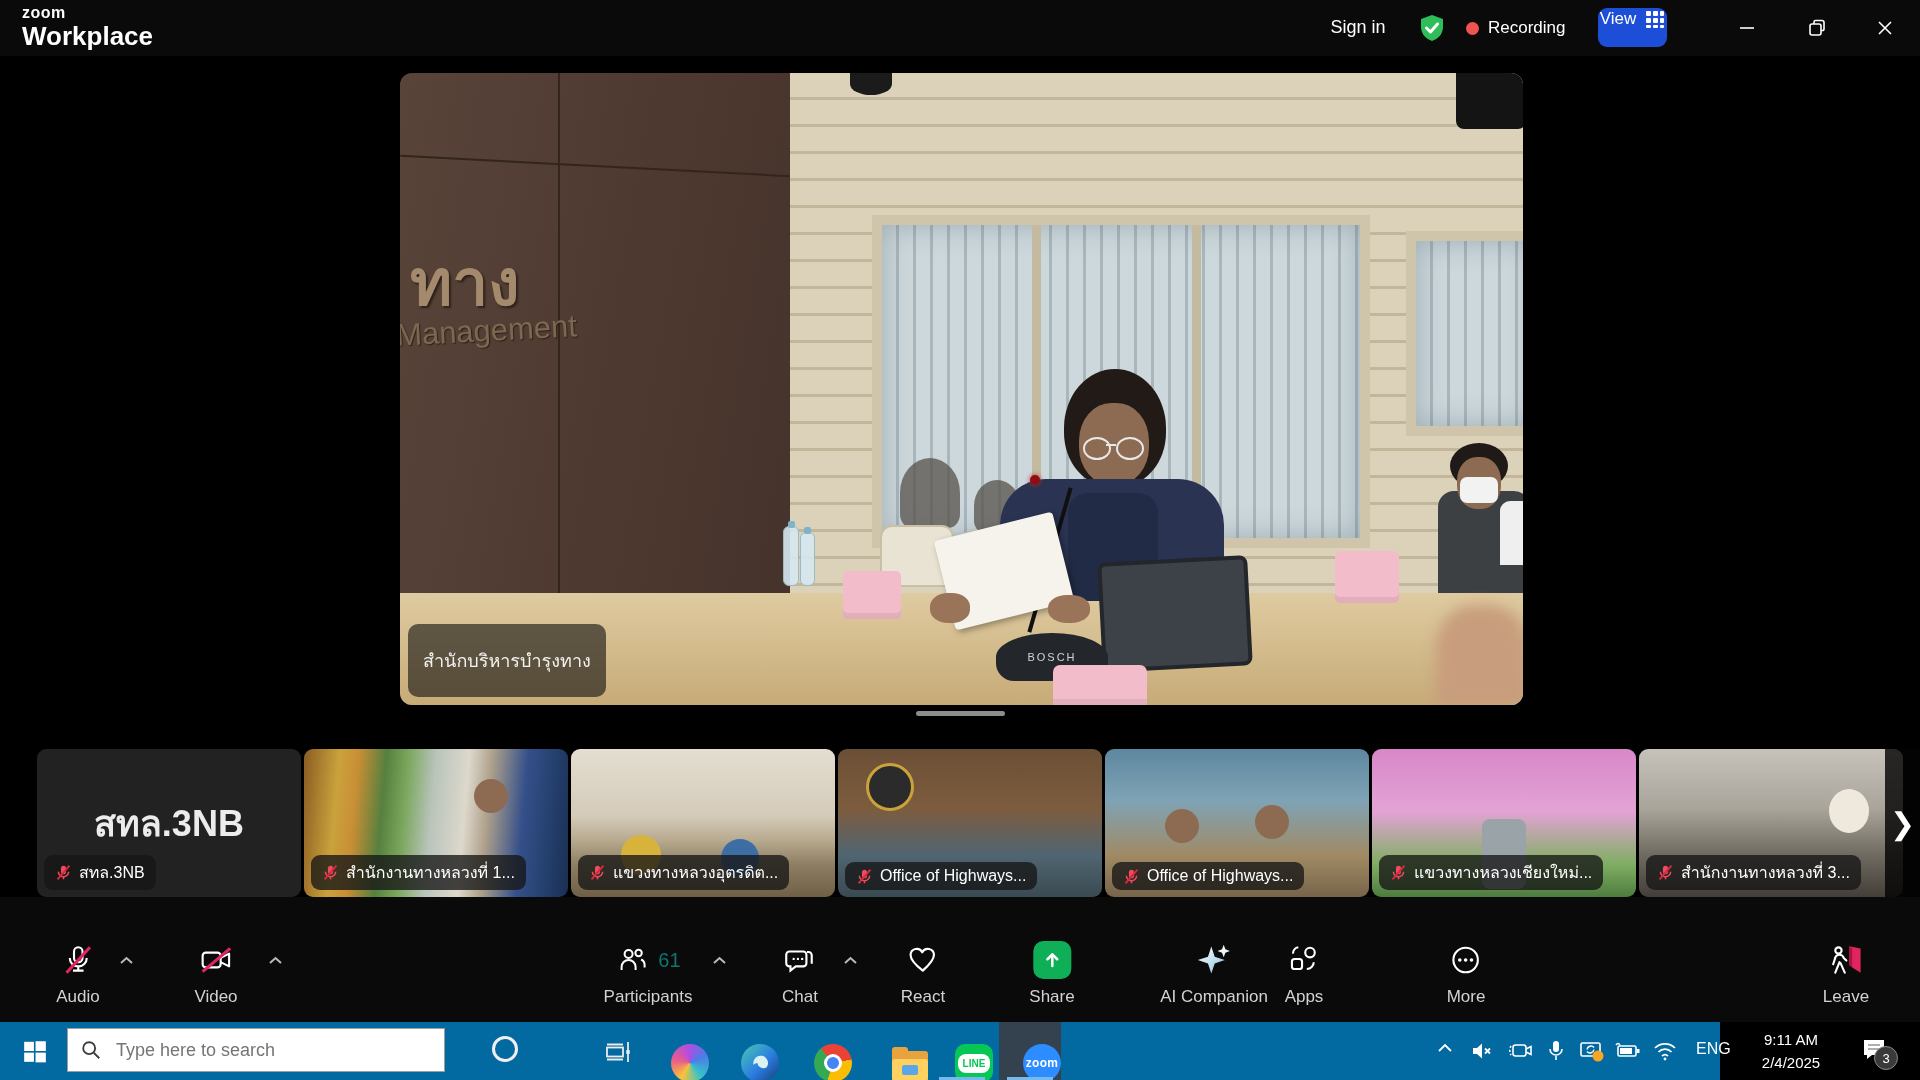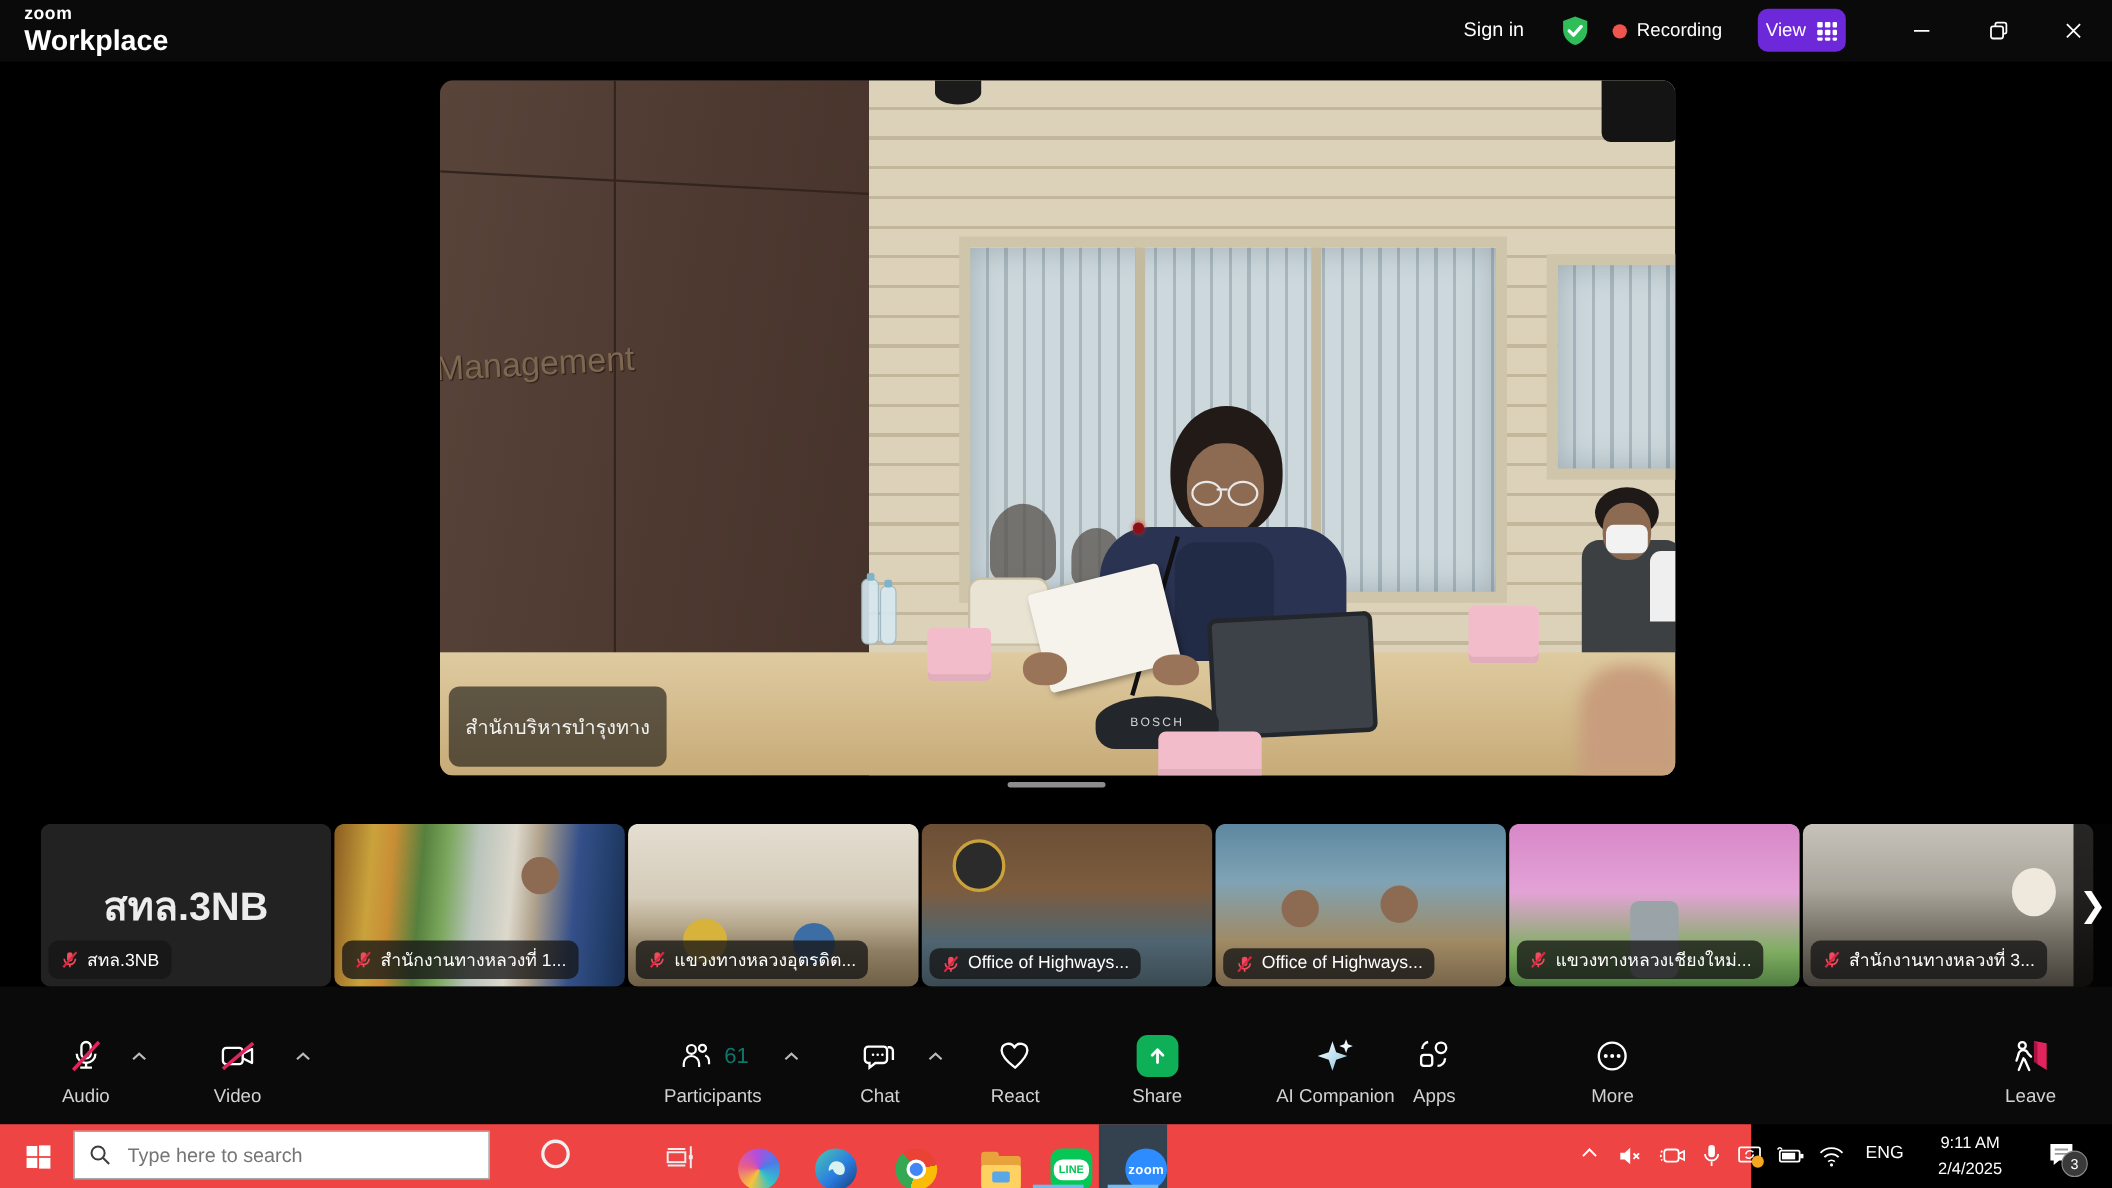--- a/index.html
+++ b/index.html
@@ -8,22 +8,22 @@
   
   .topbar{position:absolute;left:0;top:0;width:1920px;height:56px;background:#0a0a0a;}
   .brand{position:absolute;left:22px;top:5px;line-height:1;}
   .brand .b-small{display:block;font-size:16px;font-weight:bold;letter-spacing:.5px;}
   .brand .b-large{display:block;font-size:26px;font-weight:600;margin-top:2px;}
   .signin{position:absolute;left:1358px;top:16px;transform:translateX(-50%);font-size:18px;color:#fff;background:none;border:none;cursor:pointer;}
   .shield{position:absolute;left:1432px;top:13px;transform:translateX(-50%);}
   .recgroup{position:absolute;left:1466px;top:18px;display:flex;align-items:center;gap:9px;}
   .recdot{width:13px;height:13px;border-radius:50%;background:#f0544f;}
   .rectext{font-size:17px;color:#fff;}
-  .viewbtn{position:absolute;left:1598px;top:8px;width:80px;height:39px;background:#6d28d9;border:none;border-radius:9px;
-           display:flex;align-items:center;justify-content:center;gap:9px;color:#fff;font-size:17px;cursor:pointer;}
+  .viewbtn{position:absolute;left:1598px;top:8px;width:69px;height:39px;background:#1d4ed8;border:none;border-radius:9px;
+           display:flex;justify-content:center;gap:9px;color:#fff;font-size:17px;cursor:pointer;}
   .wctl{position:absolute;top:12px;width:40px;height:32px;background:none;border:none;display:flex;align-items:center;justify-content:center;cursor:pointer;}
   
   .main-video{position:absolute;left:400px;top:73px;width:1123px;height:632px;border-radius:12px;overflow:hidden;background:#161616;}
   .scene{position:absolute;inset:0;}
   .wood{position:absolute;left:0;top:0;width:390px;height:100%;background:linear-gradient(100deg,#584439 0%,#4d3930 55%,#45322a 100%);}
   .wood-seam-v{position:absolute;left:158px;top:0;width:2px;height:100%;background:#33251d;}
   .wood-seam-h{position:absolute;left:0;top:92px;width:390px;height:2px;background:#33251d;transform:rotate(3deg);}
   .sign-thai{position:absolute;left:10px;top:158px;font-size:64px;font-weight:bold;color:#a38a6d;text-shadow:2px 2px 2px #2e211a;}
   .sign-en{position:absolute;left:-4px;top:240px;font-size:31px;color:#7d6750;transform:rotate(-3deg);text-shadow:1px 1px 1px #2e211a;}
   .slats{position:absolute;left:390px;top:0;right:0;height:100%;
@@ -77,21 +77,21 @@
   .strip-next{position:absolute;left:1885px;top:749px;width:35px;height:148px;background:rgba(4,4,4,.82);border:none;color:#fff;font-size:30px;display:flex;align-items:center;justify-content:center;cursor:pointer;}
   
   .toolbar{position:absolute;left:0;top:897px;width:1920px;height:125px;background:#0a0a0a;}
   .tbtn{position:absolute;top:43px;transform:translateX(-50%);display:flex;flex-direction:column;align-items:center;gap:8px;background:none;border:none;cursor:pointer;}
   .tbtn .lbl{font-size:17px;color:#d2d2d2;white-space:nowrap;}
   .tbtn .iconrow{display:flex;align-items:center;gap:9px;height:38px;}
   .count{font-size:20px;color:#0f766e;}
   .chev{position:absolute;top:57px;background:none;border:none;cursor:pointer;padding:2px;}
   .sharebox{width:38px;height:38px;border-radius:10px;background:#0faf57;display:flex;align-items:center;justify-content:center;}
   
-  .taskbar{position:absolute;left:0;top:1022px;width:1592px;height:58px;background:#ef4444;}
+  .taskbar{position:absolute;left:0;top:1022px;width:1720px;height:58px;background:#0369a1;}
   .startbtn{position:absolute;left:16px;top:15px;width:34px;height:28px;background:none;border:none;cursor:pointer;}
   .searchbox{position:absolute;left:67px;top:6px;width:378px;height:44px;background:#fff;border:1px solid #9d9d9d;display:flex;align-items:center;gap:12px;padding:0 12px;box-sizing:border-box;}
   .searchbox input{border:none;outline:none;font-size:18px;color:#3c3c3c;width:300px;font-family:"Liberation Sans",sans-serif;background:transparent;}
   .cortana{position:absolute;left:492px;top:14px;width:26px;height:26px;border:3px solid #f0f0f0;border-radius:50%;background:none;cursor:pointer;}
   .taskview{position:absolute;left:598px;top:15px;background:none;border:none;cursor:pointer;}
   .appbtn{position:absolute;top:10px;width:38px;height:38px;border:none;background:none;padding:12px;cursor:pointer;}
   .app-ico{width:38px;height:38px;border-radius:50%;display:flex;align-items:center;justify-content:center;}
   .active-bg{position:absolute;left:999px;top:0;width:62px;height:58px;background:#344250;}
   .runline{position:absolute;top:55px;width:46px;height:3px;background:#76b9ed;}
   .copilot{background:conic-gradient(from 210deg,#f8c33a,#e95c8b,#b14de0,#4a7de8,#35c2c8,#f8c33a);}
@@ -183,20 +183,21 @@
         <div class="sil" style="left:18px;bottom:10px;width:60px;height:70px;"></div>
         <div class="sil" style="left:92px;bottom:6px;width:46px;height:52px;"></div>
       </div>
       <div class="win win-right"></div>
       <div class="speaker-box"></div>
       <div class="ceil-speaker"></div>
       <div class="wood">
         <div class="wood-seam-v"></div>
         <div class="wood-seam-h"></div>
       </div>
+      <div class="sign-thai">ทาง</div>
       <div class="sign-en">Management</div>
       <div class="chair" style="left:480px;top:452px;width:70px;height:58px;"></div>
       <div class="chair" style="left:558px;top:458px;width:66px;height:54px;"></div>
       <div class="chair-right"></div>
       <div class="hair-r"></div>
       <div class="face-r"></div>
       <div class="mask-r"></div>
       <div class="shoulder-r"></div>
       <div class="desk"></div>
       <div class="bottle" style="left:383px;top:453px;width:14px;height:58px;"></div>

